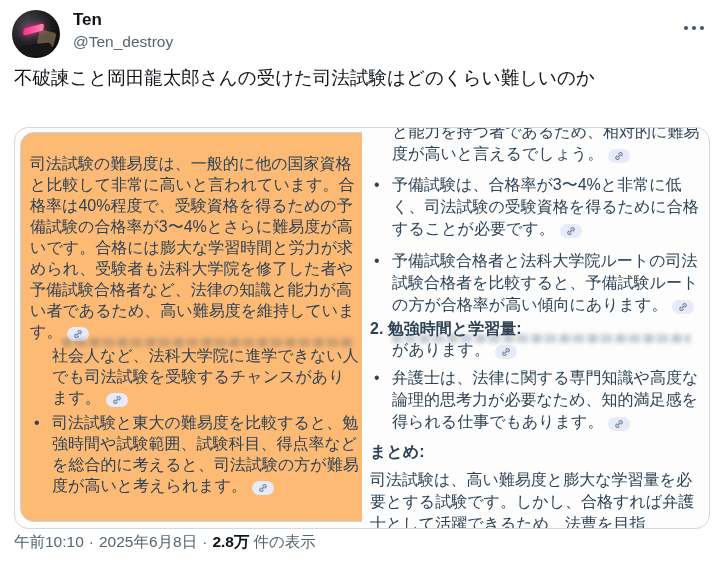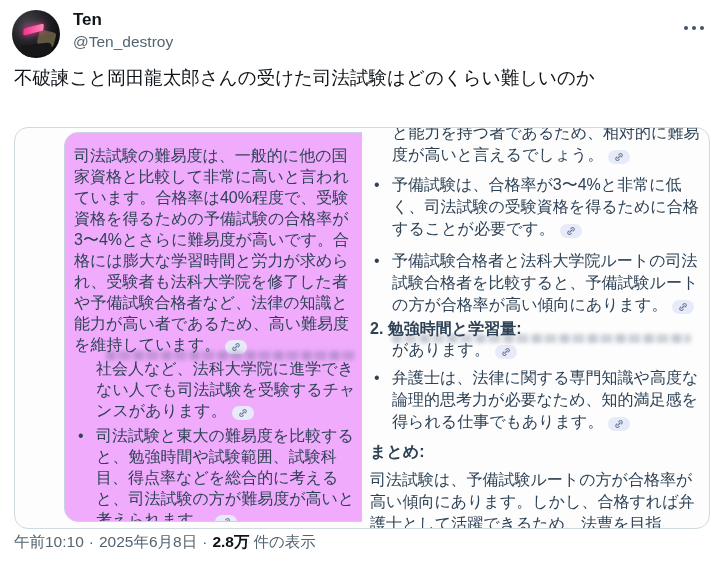--- a/index.html
+++ b/index.html
@@ -33,39 +33,39 @@
   
   .media-card{position:absolute;left:14px;top:127px;width:694px;height:400px;
     border:1px solid #cfd9de;border-radius:14px;overflow:hidden;background:#fdfdfd;
     display:flex;cursor:pointer;}
   .col{width:50%;box-sizing:border-box;position:relative;overflow:hidden;
     font-size:16px;color:#2e4256;}
   .col-left{line-height:21px;}
   .col-right{line-height:22px;padding:0 8px 0 8px;}
   .bubble{position:absolute;top:4px;left:5px;right:-24px;bottom:6px;
     border:1.5px solid #c9d4df;border-radius:14px;
-    padding:12px 26px 4px 9px;box-sizing:border-box;overflow:hidden;background:#f0abfc;margin-left:44px;}
+    padding:20px 26px 4px 9px;box-sizing:border-box;overflow:hidden;background:#fdba74;}
   .p{margin:0;}
   .indent{margin-left:22px;}
   .heading{font-weight:bold;margin:8px 0 0 0;}
   .bullet{display:flex;margin-top:4px;}
   .bullet .marker{width:22px;flex:0 0 22px;padding-left:4px;box-sizing:border-box;}
   .bullet .btext{flex:1;margin:0;}
   .chip{display:inline-flex;align-items:center;justify-content:center;
     width:22px;height:14px;border-radius:8px;background:#e7eaf8;
     margin-left:5px;vertical-align:-2px;}
   .chip svg{display:block;}
   .blur-bar{height:9px;border-radius:3px;filter:blur(2px);opacity:.55;
     background:repeating-linear-gradient(90deg,
       rgba(60,80,110,.55) 0 9px, rgba(60,80,110,.15) 9px 13px,
       rgba(60,80,110,.45) 13px 24px, rgba(60,80,110,.1) 24px 28px);}
   .blur-left{margin:-4px 4px -2px 32px;}
   .blur-right{margin:-6px 10px -3px 22px;}
   
-  .frag-top{margin-left:22px;margin-top:-6px;}
+  .frag-top{margin-left:22px;margin-top:-6px;font-family:Liberation Mono, monospace;}
   .r-b1{margin-top:8px;}
   .r-b2{margin-top:10px;}
   .r-h2{margin-top:2px;}
   .r-frag2{margin-left:22px;margin-top:-4px;}
   .r-b3{margin-top:6px;}
   .r-h3{margin-top:8px;}
   .r-p2{margin-top:6px;}
   
   .l-indent{margin-top:0;}
   .l-h1{margin-top:8px;}
@@ -171,19 +171,19 @@
       <span class="marker">•</span>
       <p class="btext"><span>弁護士は、法律に関する専門知識や高度な論理的思考力が必要なため、知的満足感を得られる仕事でもあります。</span><span class="chip">
             <svg width="10" height="10" viewBox="0 0 24 24" fill="none" stroke="#6d7c9b" stroke-width="2.6" stroke-linecap="round">
               <path d="M9 15 L15 9"></path>
               <path d="M11.5 6.5 l2-2 a4 4 0 0 1 5.6 5.6 l-2 2"></path>
               <path d="M12.5 17.5 l-2 2 a4 4 0 0 1 -5.6 -5.6 l2 -2"></path>
             </svg>
           </span></p>
     </div>
     <p class="heading r-h3">まとめ:</p>
-    <p class="p r-p2">司法試験は、予備試験ルートの方が合格率が高い傾向にあります。しかし、合格すれば弁護士として活躍できるため、法曹を目指</p>
+    <p class="p r-p2">司法試験は、高い難易度と膨大な学習量を必要とする試験です。しかし、合格すれば弁護士として活躍できるため、法曹を目指</p>
   </div>
 </div>
 
 <div class="footer">
   <span>午前10:10</span><span class="sep">·</span><span>2025年6月8日</span><span class="sep">·</span><span class="views">2.8万</span><span class="views-label">件の表示</span>
 </div>
 
 </body></html>

